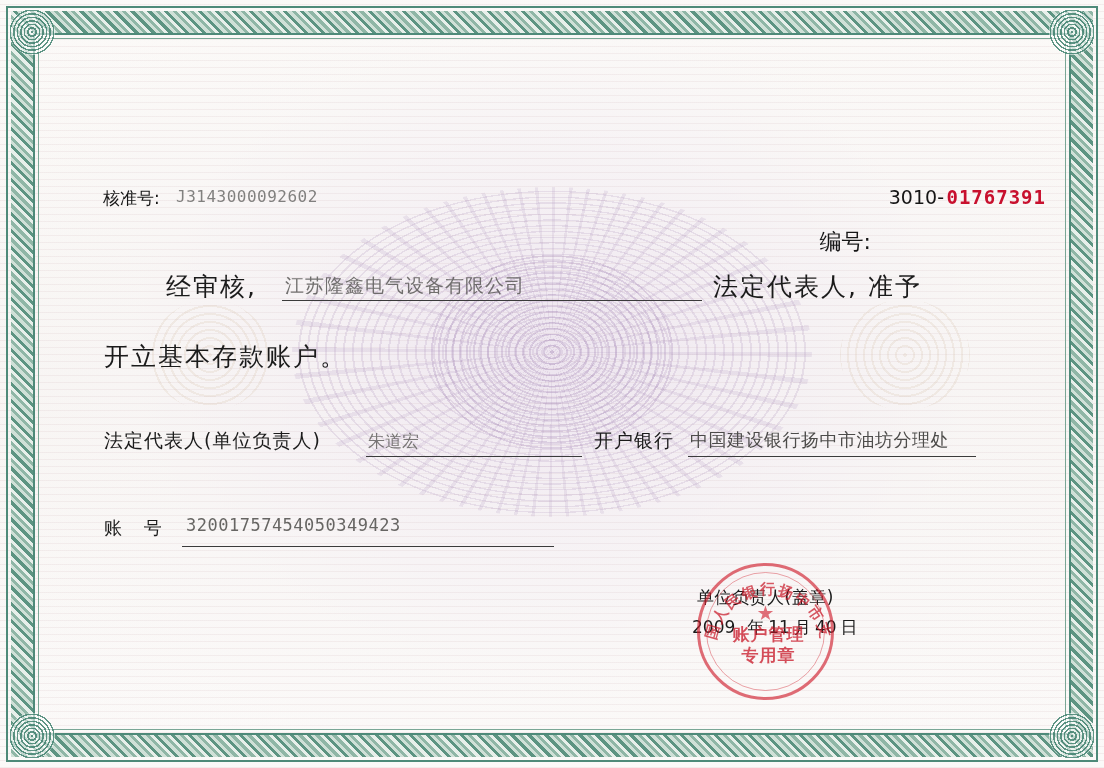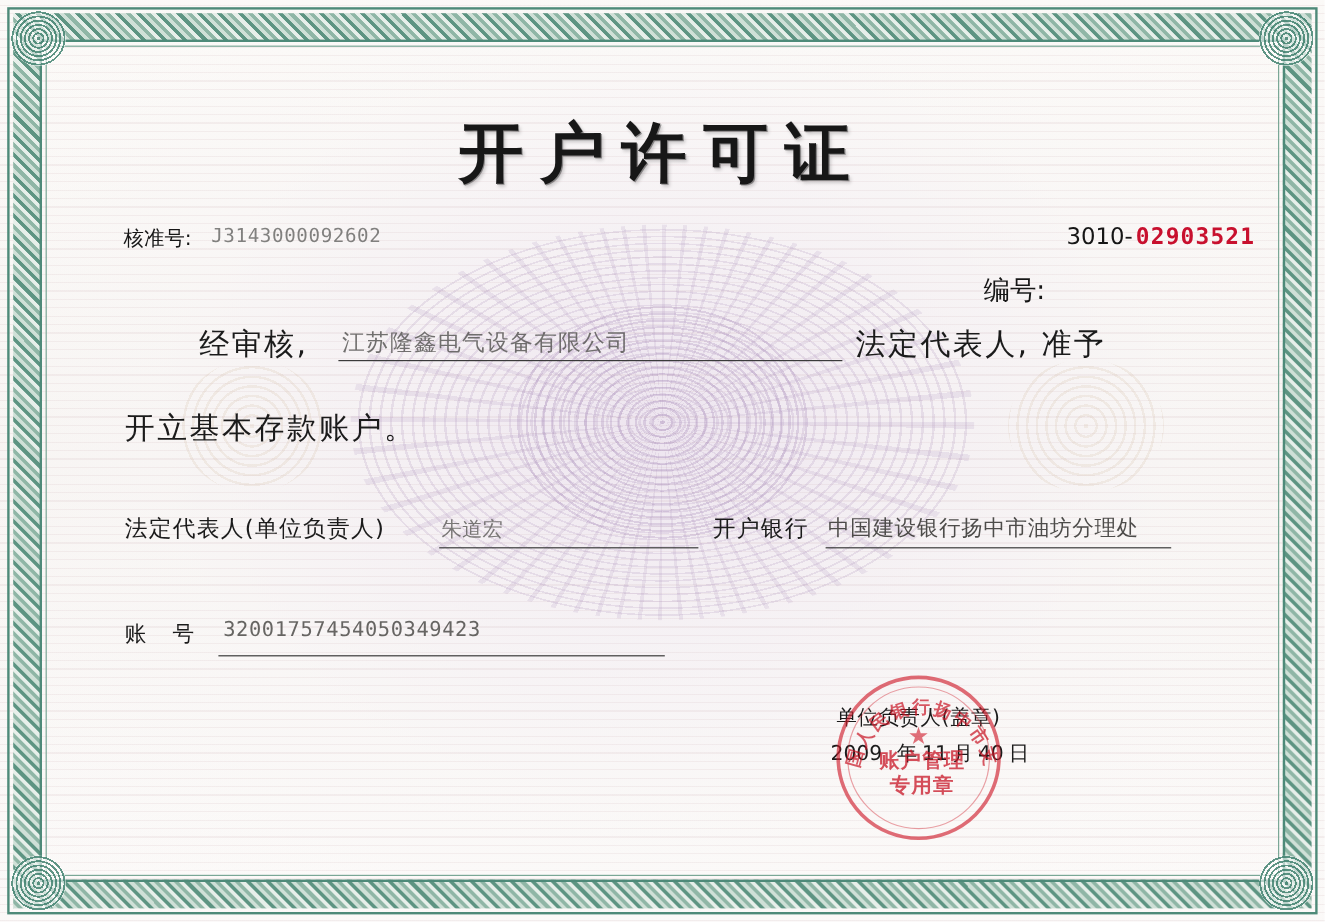--- a/index.html
+++ b/index.html
@@ -391,28 +391,27 @@
   <div class="corner bl"></div>
   <div class="corner br"></div>
 
   <div class="medallion"></div>
   <div class="medallion2"></div>
   <div class="ghost-ornament" style="left:150px; top:300px; width:120px; height:110px;"></div>
   <div class="ghost-ornament" style="left:840px; top:300px; width:130px; height:110px;"></div>
 
   <div class="content">
 
-    <div class="title">开户许可证</div>
 
     <div class="approval-label">核准号:</div>
     <div class="approval-value">J3143000092602</div>
 
     <div class="number-label">编号:</div>
     <div class="number-prefix">3010-</div>
-    <div class="number-red">02903521</div>
+    <div class="number-red">01767391</div>
 
     <div class="line1-pre">经审核,</div>
     <div class="company-field"></div>
     <div class="company-name">江苏隆鑫电气设备有限公司</div>
     <div class="line1-post">法定代表人, 准予</div>
     <div class="line2">开立基本存款账户。</div>
 
     <div class="rep-label">法定代表人(单位负责人)</div>
     <div class="rep-field"></div>
     <div class="rep-value">朱道宏</div>

